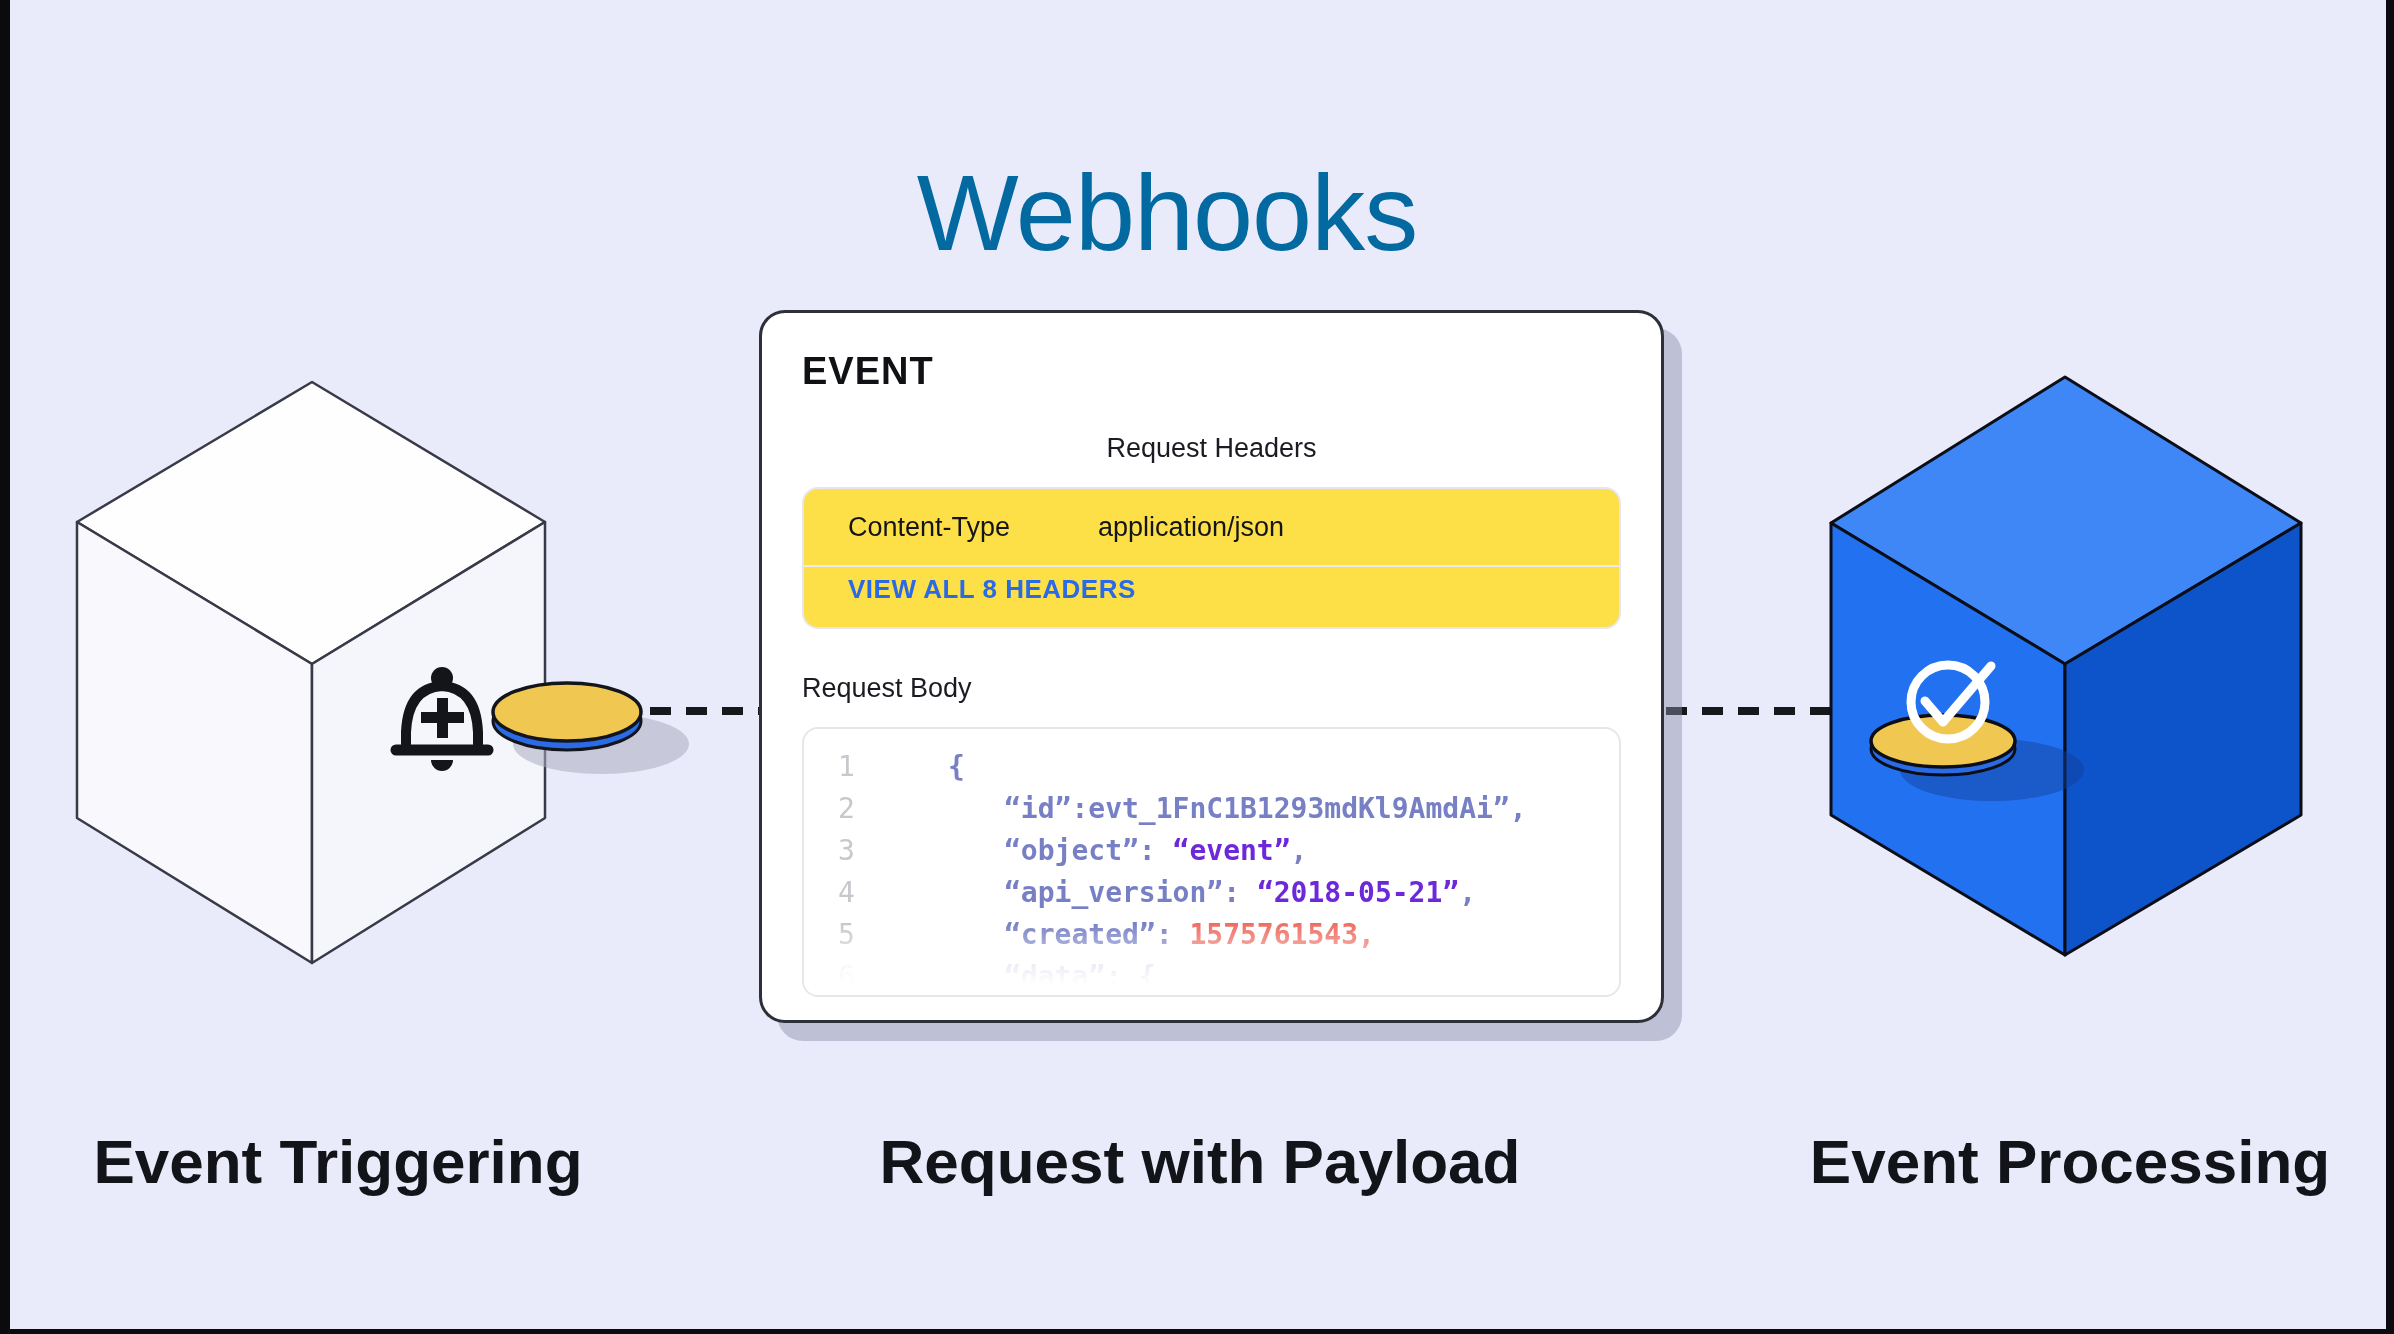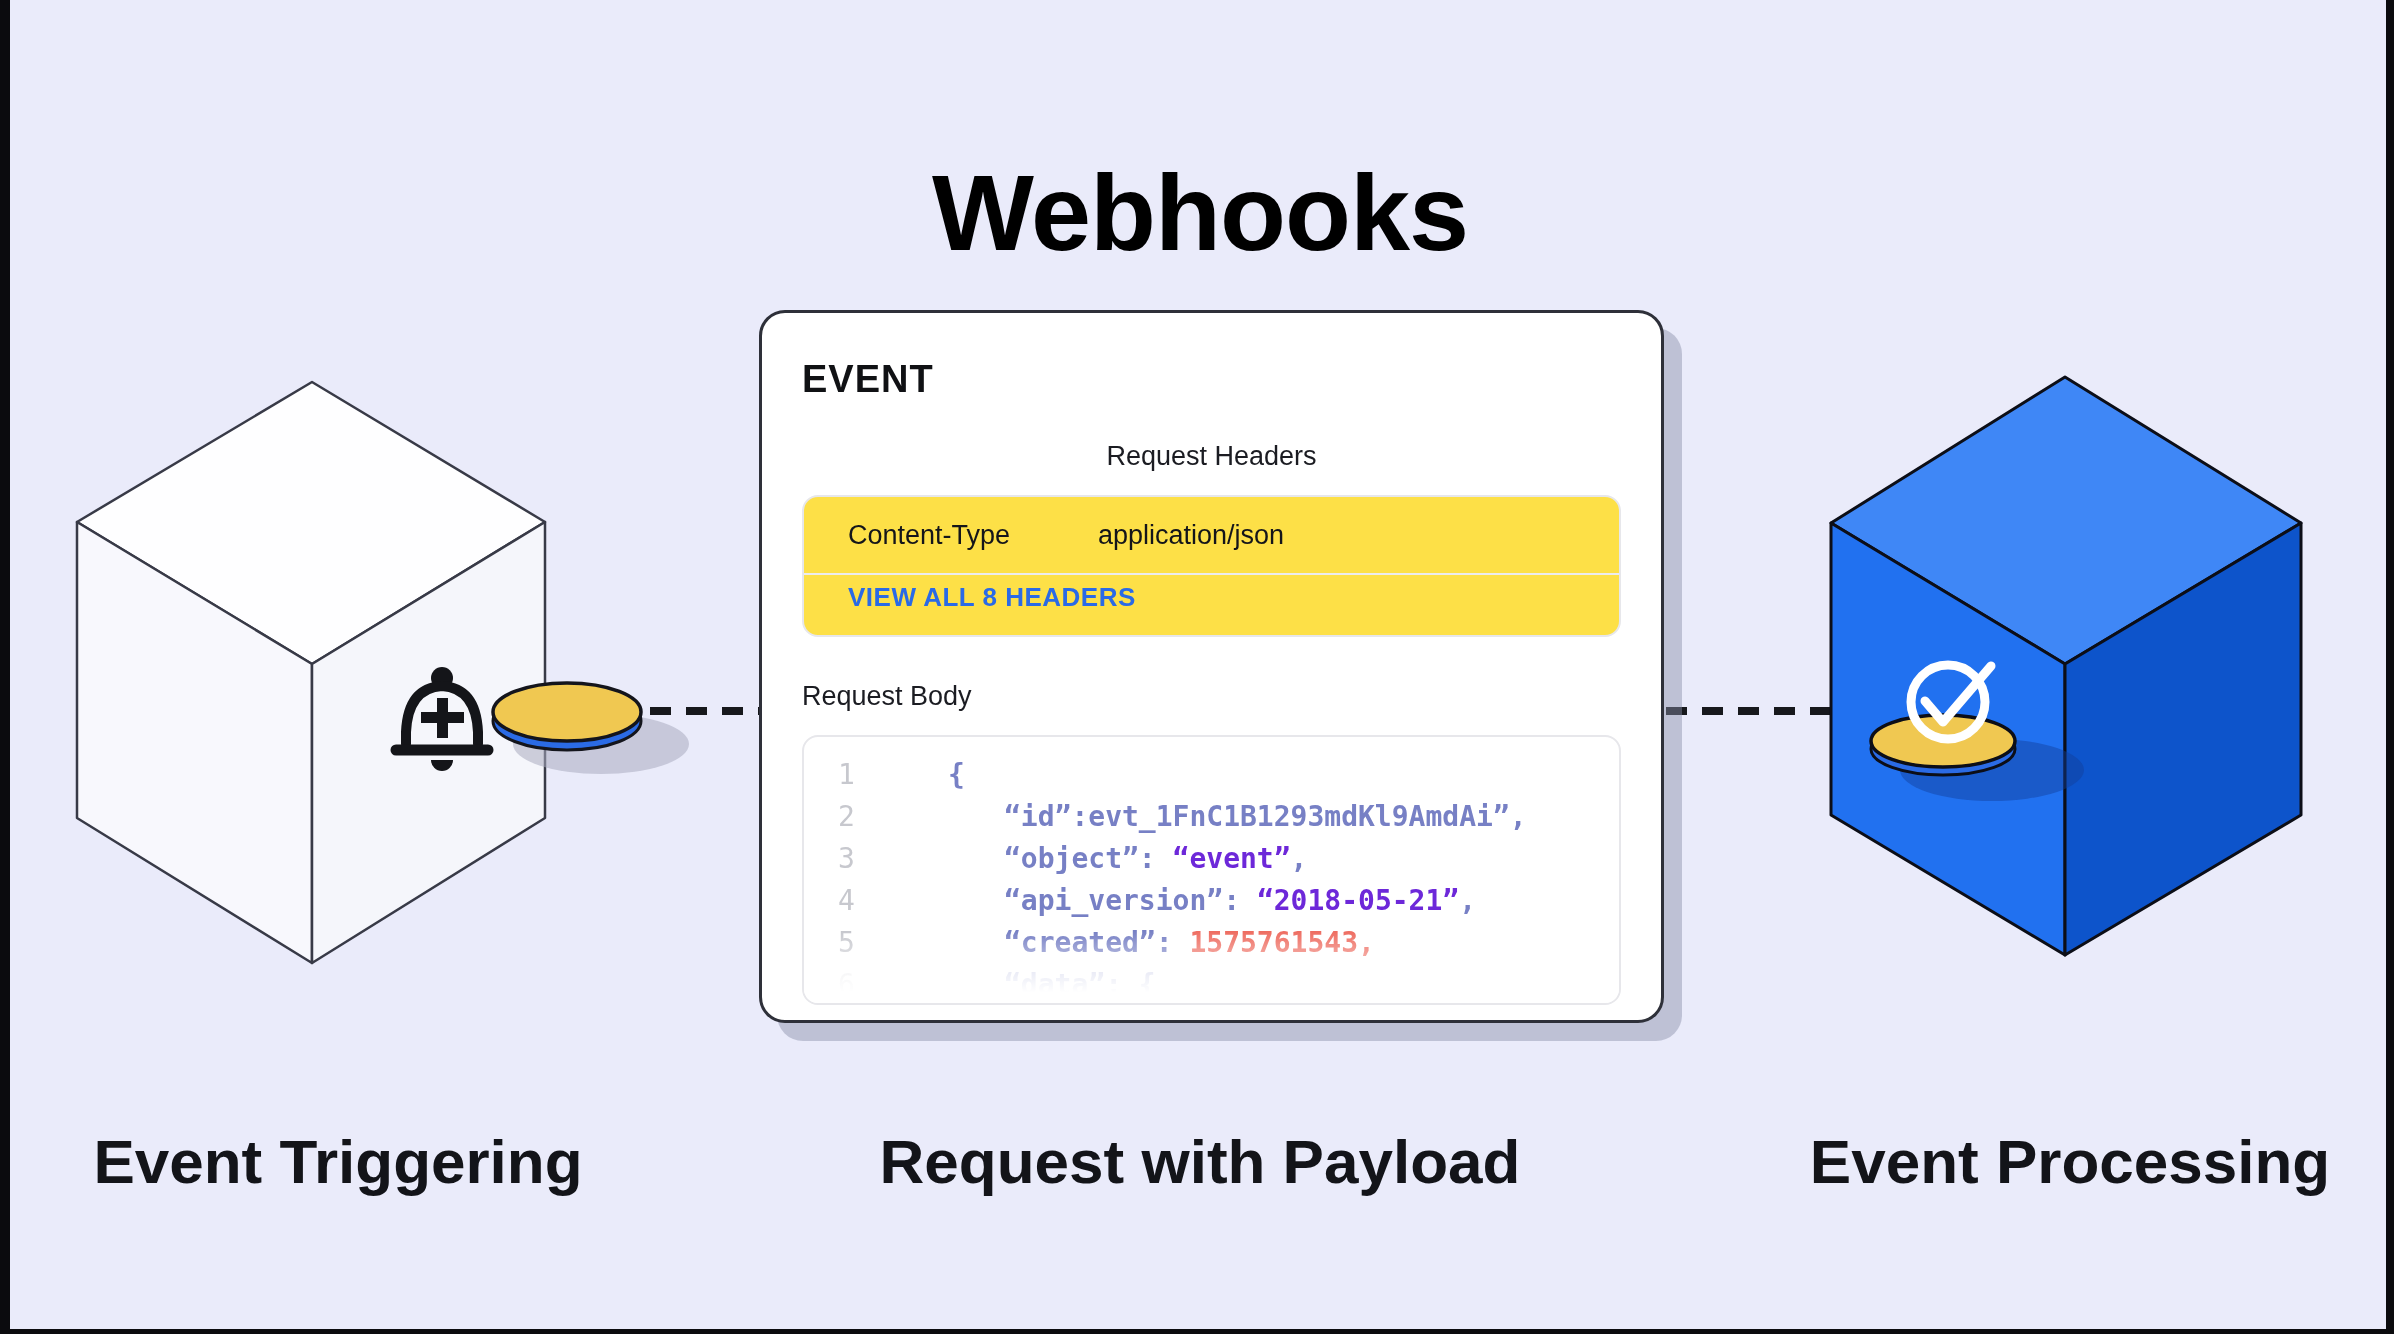--- a/index.html
+++ b/index.html
@@ -11,36 +11,36 @@
     font-family:"Liberation Sans", sans-serif;
     color:#14151A;
   }
   
   .frame-bar{position:absolute;background:#0B0B0E;z-index:50;}
   .frame-left{left:0;top:0;width:10px;height:1334px;}
   .frame-right{right:0;top:0;width:8px;height:1334px;}
   .frame-bottom{left:0;bottom:0;width:2394px;height:5px;}
 
   .page-title{
-    position:absolute;left:797px;top:78px;width:806px;
-    text-align:center;font-size:108px;font-weight:700;
-    letter-spacing:-1px;color:#000000;
+    position:absolute;left:764px;top:78px;width:806px;
+    text-align:center;font-size:108px;font-weight:400;
+    letter-spacing:-1px;color:#0369a1;
   }
 
   .diagram-svg{position:absolute;left:0;top:0;z-index:1;}
 
   
   .event-card{
     position:absolute;left:759px;top:310px;width:905px;height:713px;
     box-sizing:border-box;
     background:#FFFFFF;
     border:3px solid #2E3039;
     border-radius:26px;
     box-shadow:18px 18px 0 rgba(138,142,168,0.45);
-    padding:12px 40px;
+    padding:4px 40px;
     z-index:10;
   }
   .card-title{margin-top:33px;font-size:38px;font-weight:700;letter-spacing:1px;color:#101114;}
   .section-label{font-size:27px;font-weight:400;color:#1B1C22;}
   .lbl-headers{margin-top:40px;text-align:center;}
   .lbl-body{margin-top:44px;}
 
   .headers-box{
     margin-top:23px;box-sizing:border-box;
     border:2px solid #E7E7EB;border-radius:16px;height:142px;

